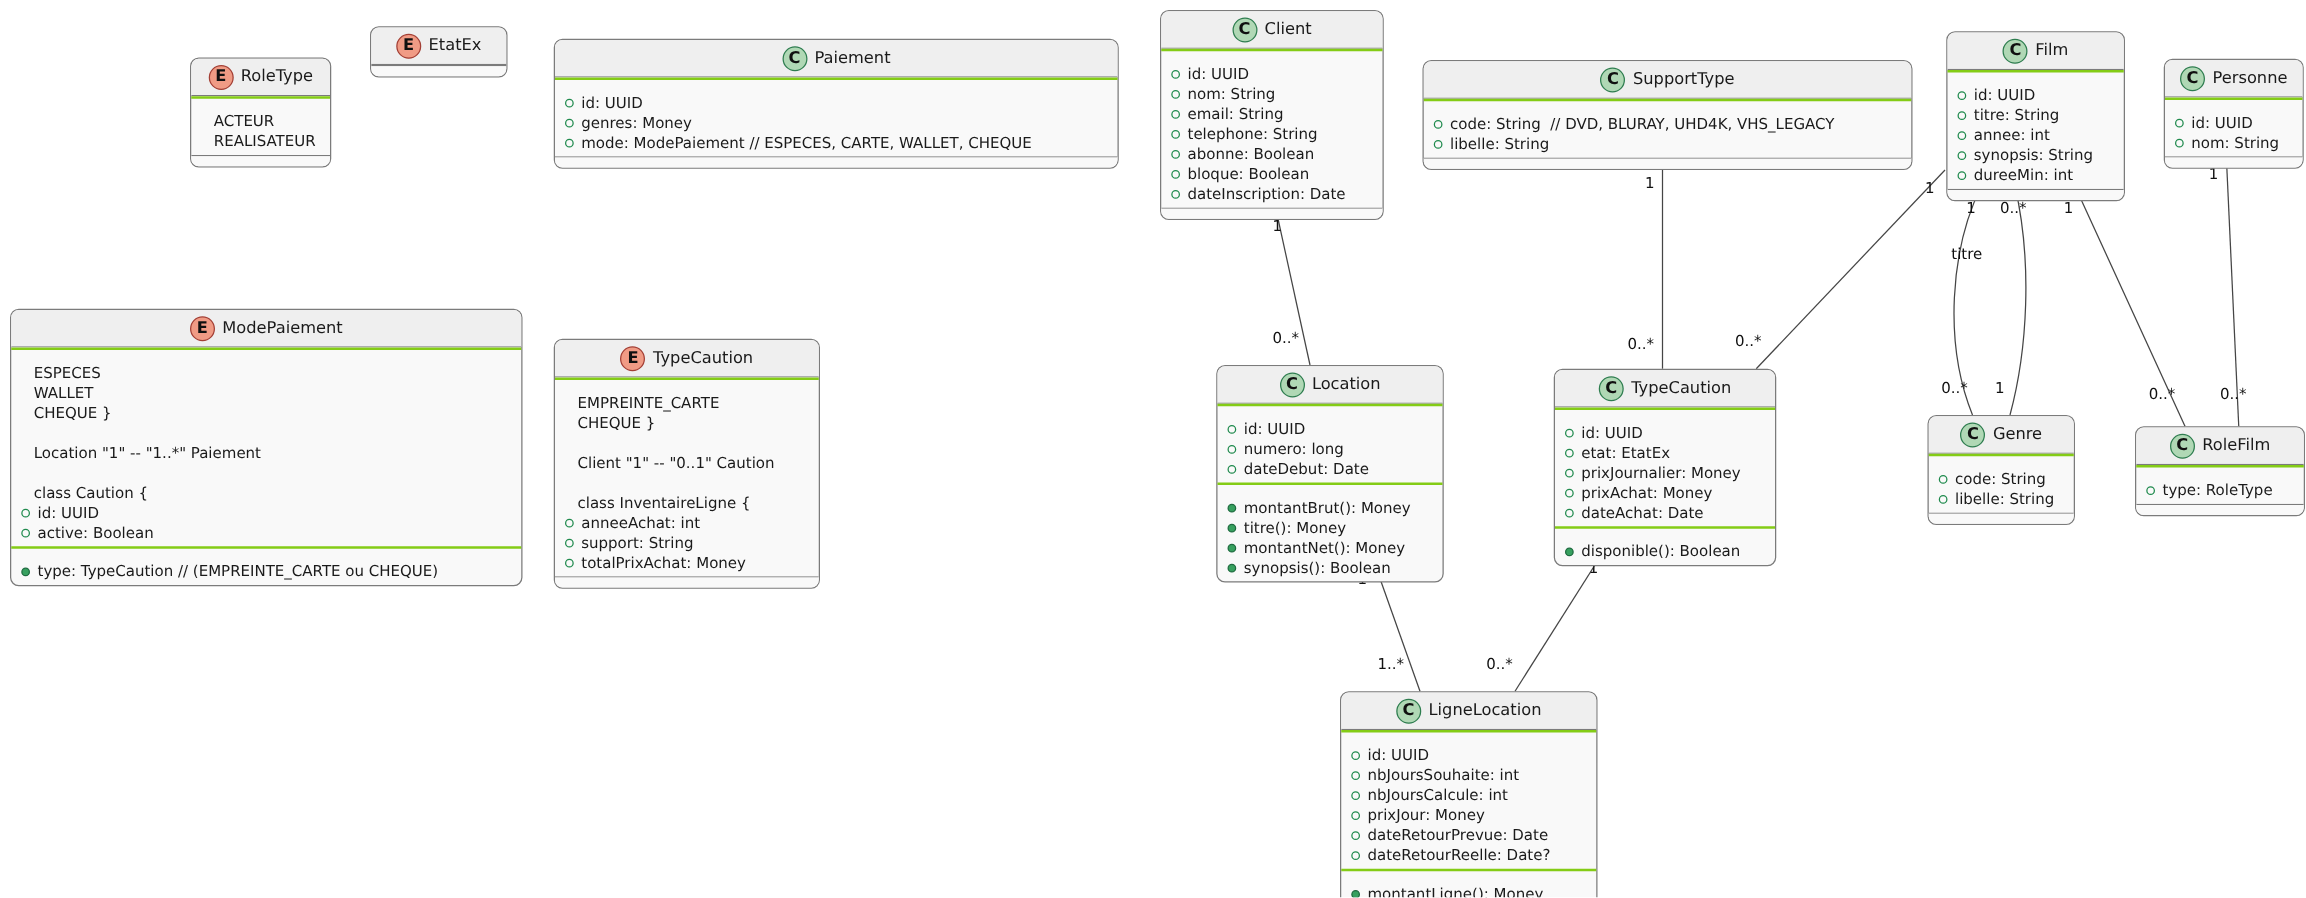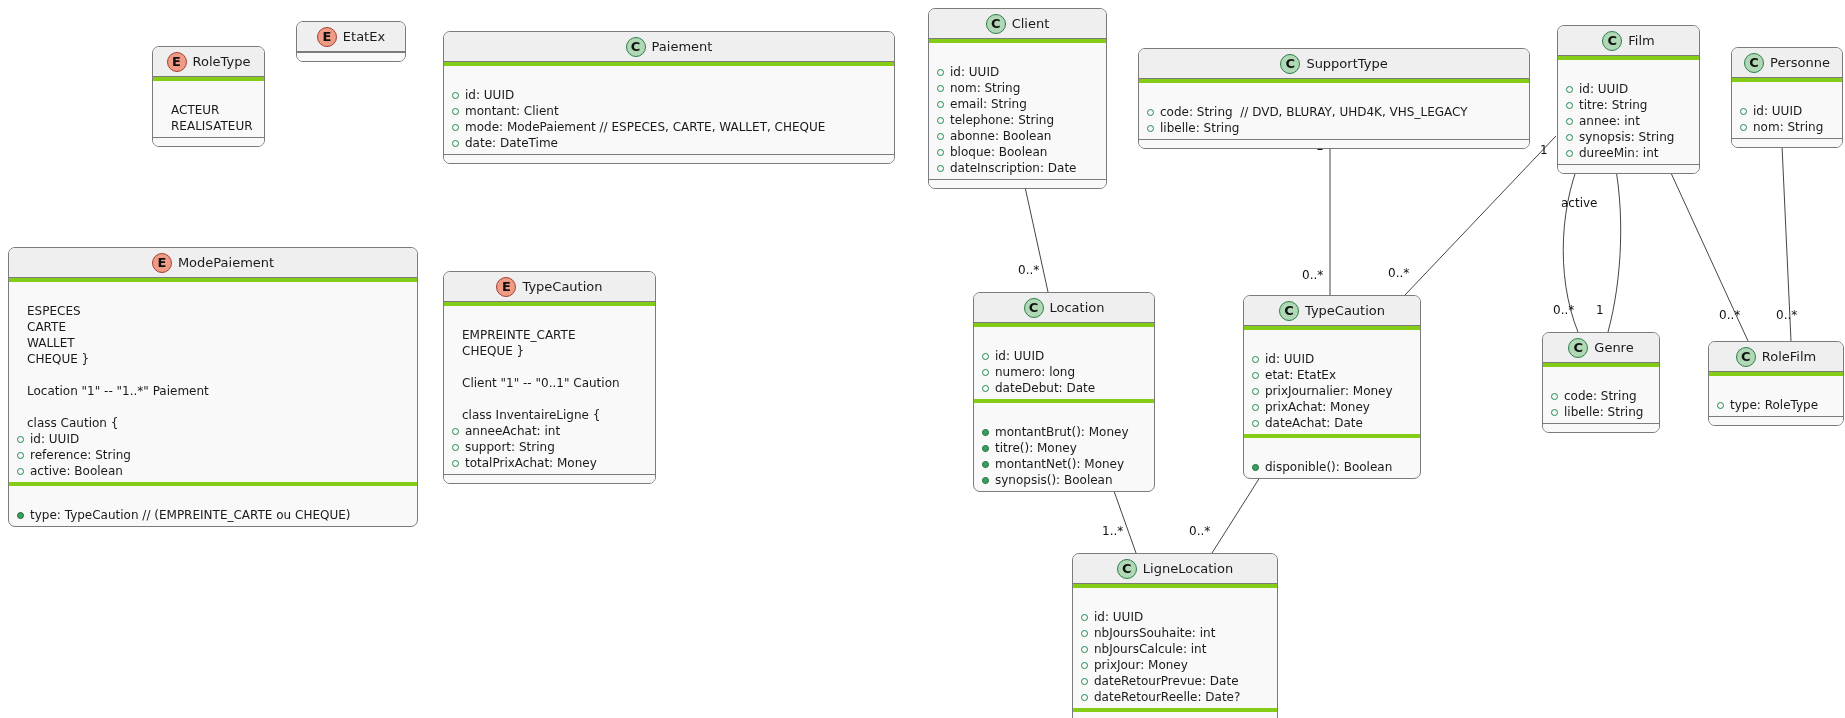--- a/index.html
+++ b/index.html
@@ -9,21 +9,21 @@
   svg.edges path{fill:none;stroke:#454545;stroke-width:1;}
   .class-box{position:absolute;border:1px solid #7b7b7b;border-radius:7px;background:#f9f9f9;
              box-sizing:border-box;}
   .class-header{background:#efefef;border-bottom:1px solid #7b7b7b;border-radius:6px 6px 0 0;
                 display:flex;align-items:center;justify-content:center;gap:6px;height:29px;}
   .stereo-circle{width:20px;height:20px;border-radius:50%;display:flex;align-items:center;
                  justify-content:center;font-weight:bold;font-size:13px;box-sizing:border-box;flex:0 0 auto;}
   .stereo-C{background:#b0d8b5;border:1px solid #2e7d4f;color:#101010;}
   .stereo-E{background:#f09b85;border:1px solid #a33f35;color:#101010;}
   .class-name{font-size:13px;white-space:nowrap;}
-  .section{padding:21px 6px 3px 0;border-top:4px solid #84cc16;}
+  .section{padding:10px 6px 3px 0;border-top:2px solid #84cc16;}
   .section:first-of-type{border-top:none;}
   .m-line{display:flex;align-items:center;min-height:16px;line-height:16px;font-size:12px;
           white-space:nowrap;padding-left:8px;}
   .m-line .txt{white-space:pre;}
   .m-line.plain{padding-left:18px;}
   .m-icon{width:7px;height:7px;border-radius:50%;margin-right:6px;flex:0 0 auto;box-sizing:border-box;}
   .m-icon.field{border:1.4px solid #1f8a4d;background:transparent;}
   .m-icon.method{border:1px solid #1f6b40;background:#37a05f;}
   .box-footer{height:8px;border-top:1px solid #7b7b7b;border-radius:0 0 6px 6px;background:#f9f9f9;}
   .edge-label{position:absolute;font-size:12px;color:#111;white-space:nowrap;line-height:14px;}
@@ -43,21 +43,21 @@
       <path d="M 1098,446 L 1136,553"></path>
       <path d="M 1288,433 L 1212,553"></path>
     </svg>
     <div class="edge-label" style="left: 1018px; top: 174px;">1</div>
     <div class="edge-label" style="left: 1018px; top: 263px;">0..*</div>
     <div class="edge-label" style="left: 1316px; top: 139px;">1</div>
     <div class="edge-label" style="left: 1302px; top: 268px;">0..*</div>
     <div class="edge-label" style="left: 1540px; top: 143px;">1</div>
     <div class="edge-label" style="left: 1388px; top: 266px;">0..*</div>
     <div class="edge-label" style="left: 1573px; top: 159px;">1</div>
-    <div class="edge-label" style="left: 1561px; top: 196px;">active</div>
+    <div class="edge-label" style="left: 1561px; top: 196px;">titre</div>
     <div class="edge-label" style="left: 1553px; top: 303px;">0..*</div>
     <div class="edge-label" style="left: 1600px; top: 159px;">0..*</div>
     <div class="edge-label" style="left: 1596px; top: 303px;">1</div>
     <div class="edge-label" style="left: 1651px; top: 159px;">1</div>
     <div class="edge-label" style="left: 1719px; top: 308px;">0..*</div>
     <div class="edge-label" style="left: 1767px; top: 132px;">1</div>
     <div class="edge-label" style="left: 1776px; top: 308px;">0..*</div>
     <div class="edge-label" style="left: 1086px; top: 456px;">1</div>
     <div class="edge-label" style="left: 1102px; top: 524px;">1..*</div>
     <div class="edge-label" style="left: 1271px; top: 447px;">1</div>
@@ -89,29 +89,25 @@
         <span class="stereo-circle stereo-C">C</span>
         <span class="class-name">Paiement</span>
       </div>
       <div class="section">
         <div class="m-line">
           <span class="m-icon field"></span>
           <span class="txt">id: UUID</span>
         </div>
         <div class="m-line">
           <span class="m-icon field"></span>
-          <span class="txt">montant: Client</span>
+          <span class="txt">genres: Money</span>
         </div>
         <div class="m-line">
           <span class="m-icon field"></span>
           <span class="txt">mode: ModePaiement // ESPECES, CARTE, WALLET, CHEQUE</span>
-        </div>
-        <div class="m-line">
-          <span class="m-icon field"></span>
-          <span class="txt">date: DateTime</span>
         </div>
       </div>
       <div class="box-footer"></div>
     </div>
     <div class="class-box" style="left: 928px; top: 8px; width: 179px;">
       <div class="class-header">
         <span class="stereo-circle stereo-C">C</span>
         <span class="class-name">Client</span>
       </div>
       <div class="section">
@@ -212,47 +208,40 @@
     <div class="class-box" style="left: 8px; top: 247px; width: 410px;">
       <div class="class-header">
         <span class="stereo-circle stereo-E">E</span>
         <span class="class-name">ModePaiement</span>
       </div>
       <div class="section">
         <div class="m-line plain">
           <span class="txt">ESPECES</span>
         </div>
         <div class="m-line plain">
-          <span class="txt">CARTE</span>
-        </div>
-        <div class="m-line plain">
           <span class="txt">WALLET</span>
         </div>
         <div class="m-line plain">
           <span class="txt">CHEQUE }</span>
         </div>
         <div class="m-line plain">
           <span class="txt"></span>
         </div>
         <div class="m-line plain">
           <span class="txt">Location "1" -- "1..*" Paiement</span>
         </div>
         <div class="m-line plain">
           <span class="txt"></span>
         </div>
         <div class="m-line plain">
           <span class="txt">class Caution {</span>
         </div>
         <div class="m-line">
           <span class="m-icon field"></span>
           <span class="txt">id: UUID</span>
-        </div>
-        <div class="m-line">
-          <span class="m-icon field"></span>
-          <span class="txt">reference: String</span>
         </div>
         <div class="m-line">
           <span class="m-icon field"></span>
           <span class="txt">active: Boolean</span>
         </div>
       </div>
       <div class="section">
         <div class="m-line">
           <span class="m-icon method"></span>
           <span class="txt">type: TypeCaution // (EMPREINTE_CARTE ou CHEQUE)</span>

